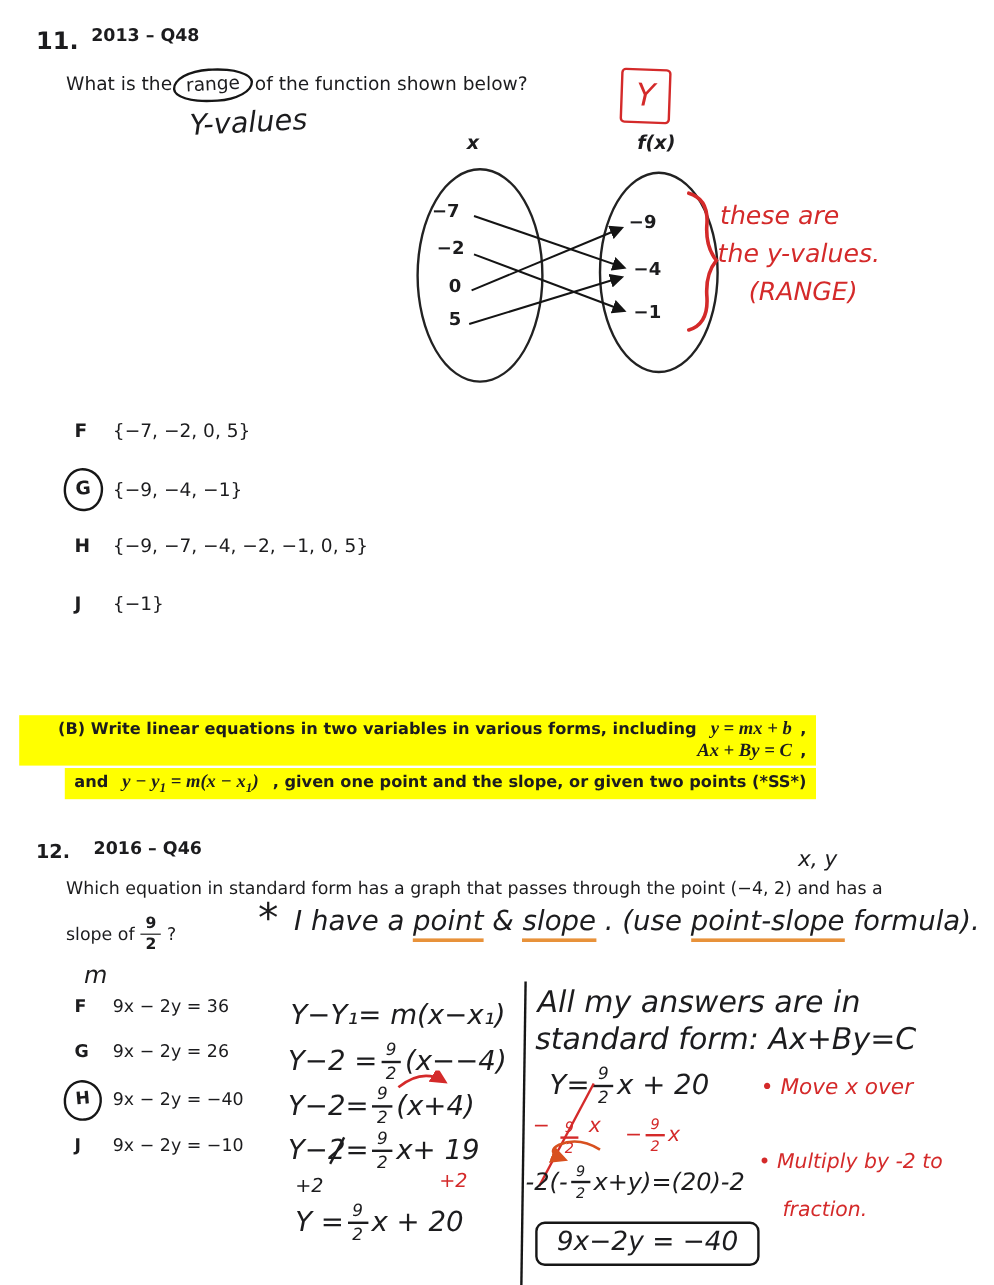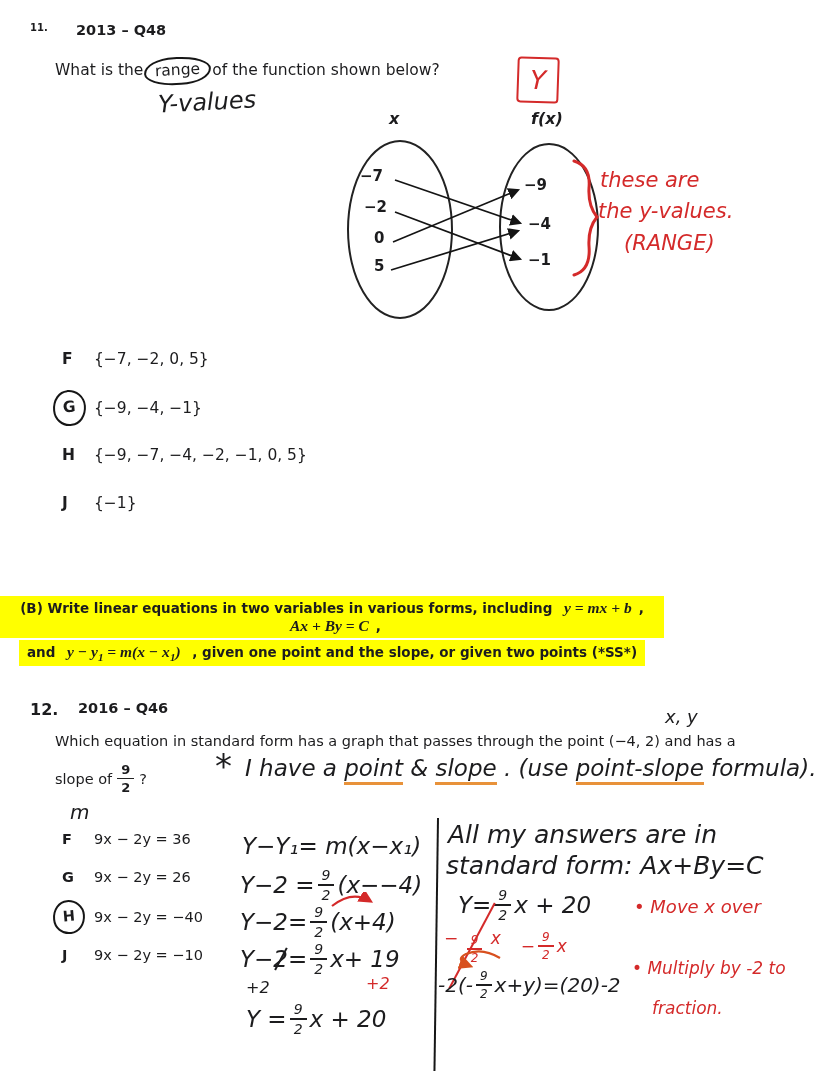--- a/index.html
+++ b/index.html
@@ -62,21 +62,21 @@
   .final-box {
     display:inline-block; border:2.6px solid #161616; border-radius:8px;
     padding:3px 16px 5px;
   }
 </style>
 </head>
 <body>
 
 <div id="page">
 
-  <div class="abs bold" style="left:30px;top:22px;font-size:10px">11.</div>
+  <div class="abs bold" style="left:30px;top:22px;font-size:20px">11.</div>
   <div class="abs bold" style="left:76px;top:22px;font-size:14.5px">2013 – Q48</div>
 
   <div class="abs print" style="left:55px;top:60px">
     <span>What is the</span>
     <span class="range-circ"><span>range</span></span>
     <span>of the function shown below?</span>
   </div>
 
   <div class="abs hand" style="left:158px;top:88px;font-size:24px;transform:rotate(-3deg)">Y-values</div>
 
@@ -129,21 +129,21 @@
   </div>
   <div class="abs choice print" style="left:62px;top:446px">
     <span class="cl">H</span>
     <span class="ct">{−9, −7, −4, −2, −1, 0, 5}</span>
   </div>
   <div class="abs choice print" style="left:62px;top:494px">
     <span class="cl">J</span>
     <span class="ct">{−1}</span>
   </div>
 
-  <div class="abs" style="left:0;top:596px;width:664px;text-align:center">
+  <div class="abs" style="left:16px;top:596px;width:664px;text-align:right">
     <div class="hl">
       <span>(B) Write linear equations in two variables in various forms, including</span>
       <span class="beq">y = mx + b</span><span>,</span>
       <span class="beq">Ax + By = C</span><span>,</span>
     </div><br>
     <div class="hl" style="margin-top:2px">
       <span>and</span>
       <span class="beq"><span>y − y</span><sub>1</sub><span> = m(x − x</span><sub>1</sub><span>)</span></span>
       <span>, given one point and the slope, or given two points  (*SS*)</span>
     </div>
@@ -294,14 +294,17 @@
         <span class="fn">9</span>
         <span class="fd">2</span>
       </span>
     <span>x+y)=(20)</span>
     <span>-2</span>
   </div>
 
   <div class="abs hand red" style="left:632px;top:958px;font-size:17px;white-space:nowrap">• Multiply by -2 to</div>
   <div class="abs hand red" style="left:652px;top:998px;font-size:17px;white-space:nowrap">fraction.</div>
 
+  <div class="abs" style="left:446px;top:1018px">
+    <span class="final-box hand" style="font-size:22px">9x−2y = −40</span>
+  </div>
 
 </div>
 
 </body></html>

